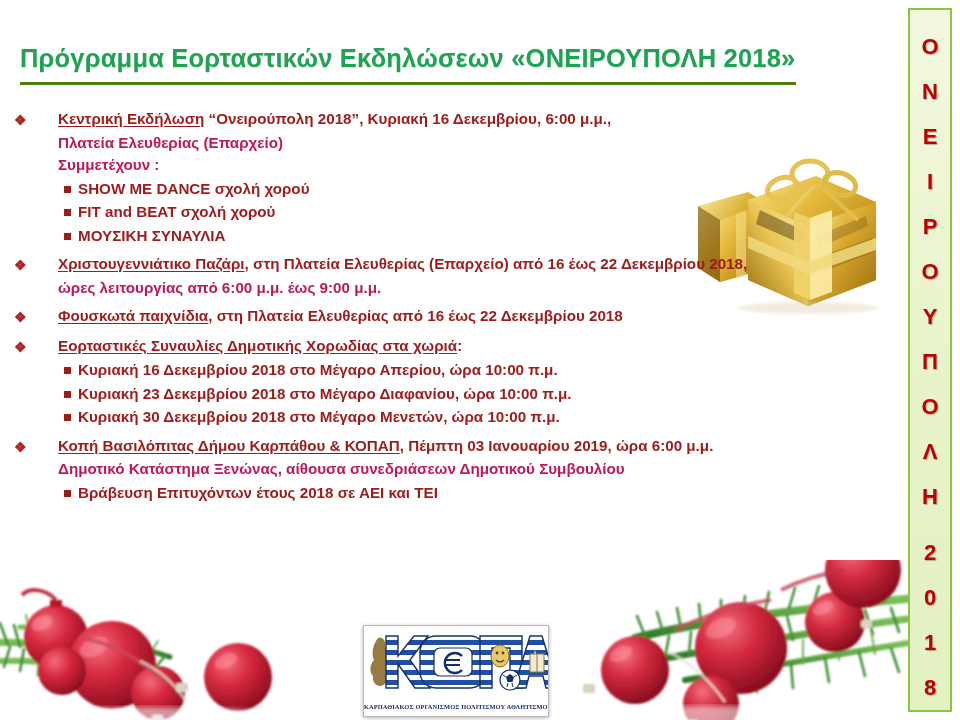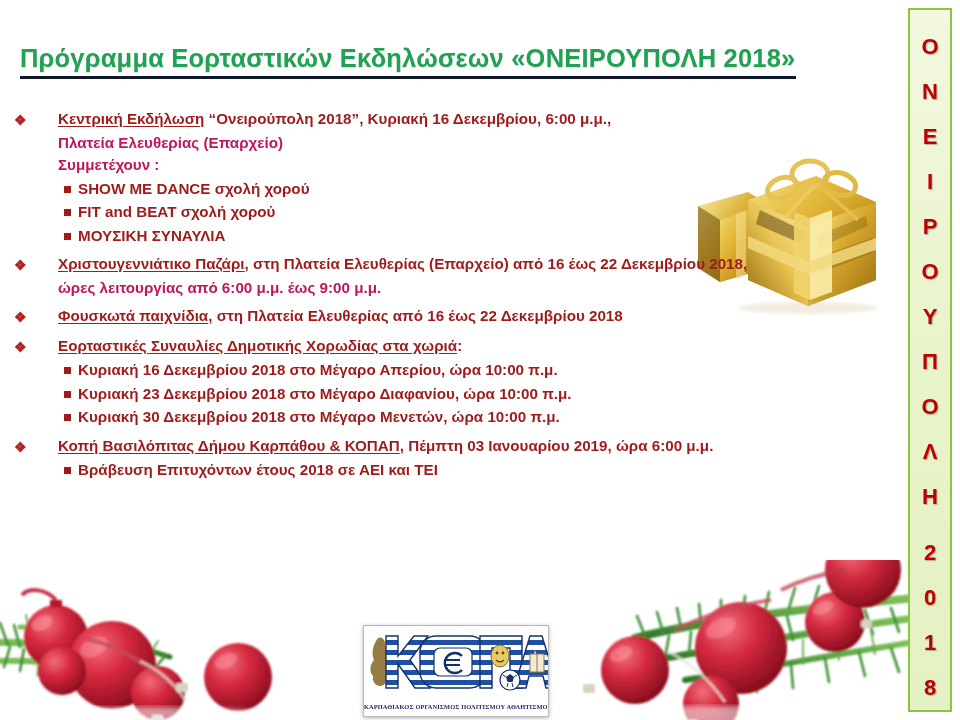--- a/index.html
+++ b/index.html
@@ -24,22 +24,22 @@
   
   .title-wrap{
     position:absolute;left:20px;top:44px;width:880px;
   }
   .title{
     font-size:25.5px;
     font-weight:bold;
     color:#1FA352;
     letter-spacing:.2px;
     white-space:nowrap;
-    border-bottom:3px solid #0f172a;
-    padding-bottom:3px;
+    border-bottom:3px solid #4d7c0f;
+    padding-bottom:9px;
     display:inline-block;
     text-shadow:0 1px 0 rgba(0,0,0,.12);
   }
 
   
   .content{
     position:absolute;left:0;top:108px;width:905px;
   }
   .l1{
     position:relative;
@@ -395,20 +395,21 @@
     <div class="l2"><span class="bullet-sq"></span><span>Κυριακή 23 Δεκεμβρίου 2018 στο Μέγαρο Διαφανίου, ώρα 10:00 π.μ.</span></div>
     <div class="l2"><span class="bullet-sq"></span><span>Κυριακή 30 Δεκεμβρίου 2018 στο Μέγαρο Μενετών, ώρα 10:00 π.μ.</span></div>
   </div>
 
   <div class="gap"></div>
 
   <div>
     <div class="l1">
       <span class="bullet">❖</span><span class="u">Κοπή Βασιλόπιτας Δήμου Καρπάθου &amp; ΚΟΠΑΠ</span><span>, Πέμπτη 03 Ιανουαρίου 2019, ώρα 6:00 μ.μ.</span>
     </div>
+    <div class="cont">Δημοτικό Κατάστημα Ξενώνας, αίθουσα συνεδριάσεων Δημοτικού Συμβουλίου</div>
     <div class="l2"><span class="bullet-sq"></span><span>Βράβευση Επιτυχόντων έτους 2018 σε ΑΕΙ και ΤΕΙ</span></div>
   </div>
 
 </div>
 
 <div id="banner">
   <div class="ch">Ο</div>
   <div class="ch">Ν</div>
   <div class="ch">Ε</div>
   <div class="ch">Ι</div>

